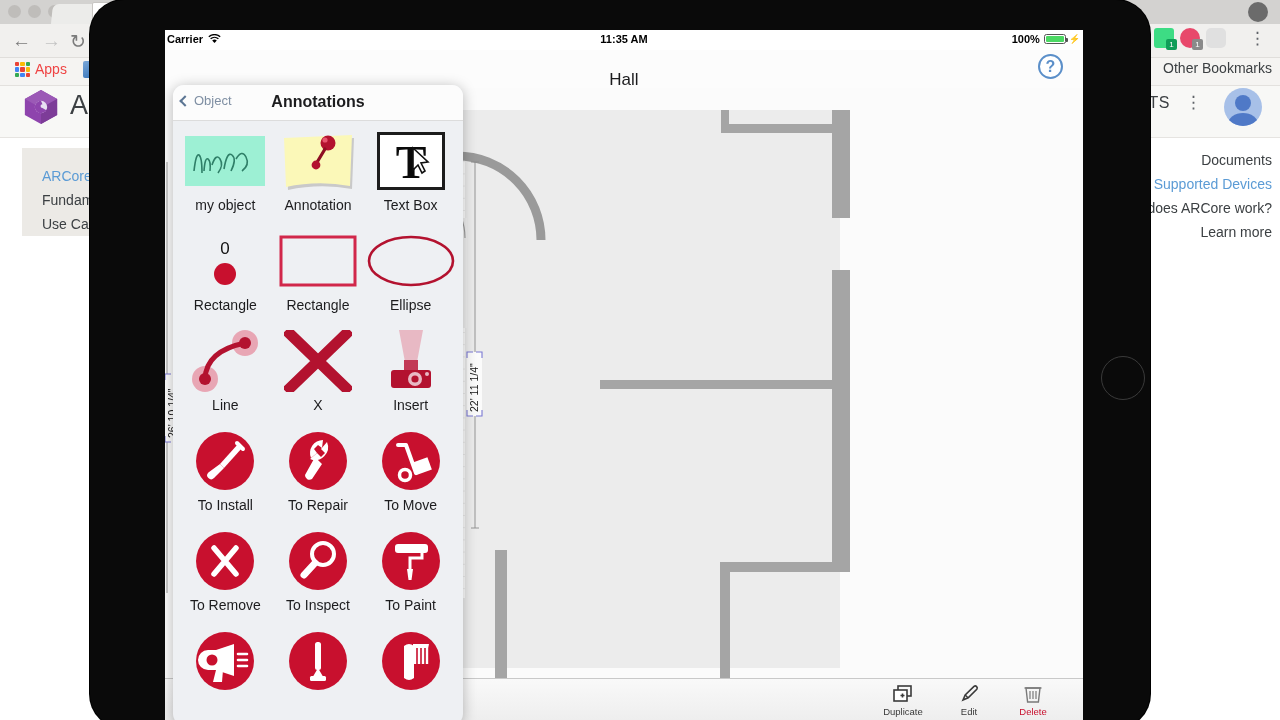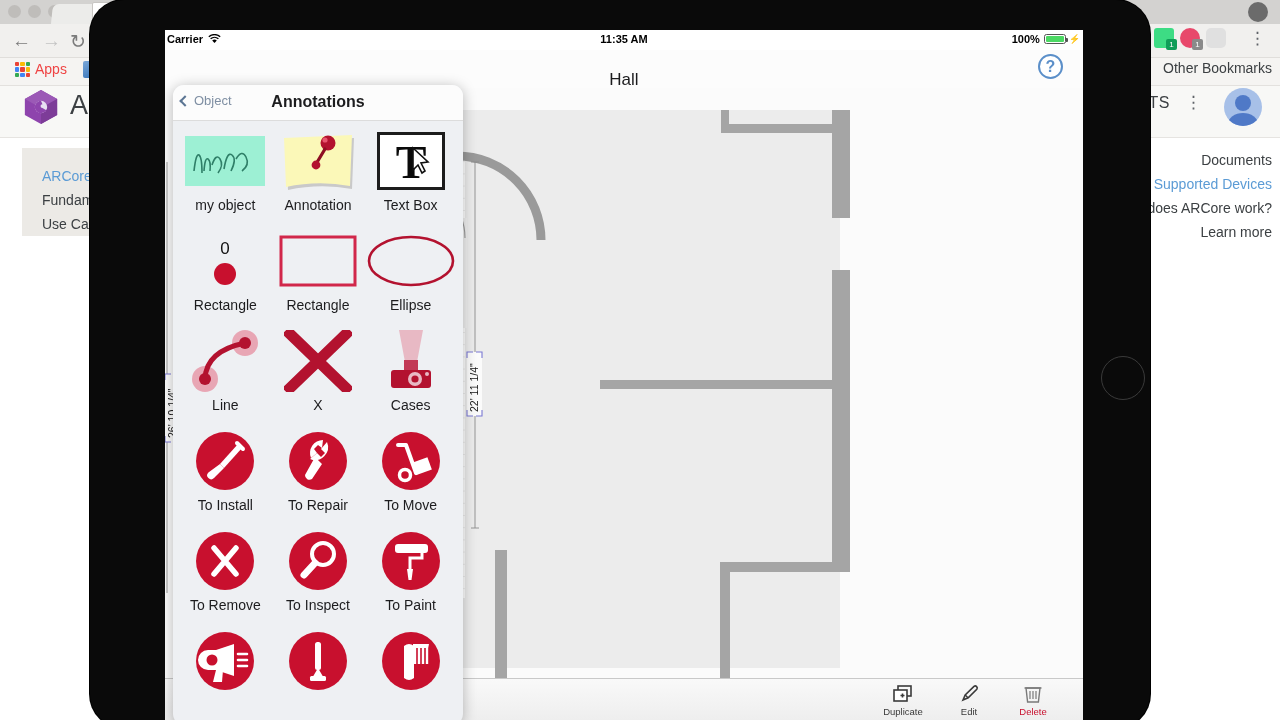--- a/index.html
+++ b/index.html
@@ -814,21 +814,21 @@
             <div class="cell-ico">
               <svg width="56" height="66" viewBox="0 0 56 66">
                 <path d="M16 2 L40 2 L34 34 L22 34 Z" fill="#e8b9c4"></path>
                 <rect x="21" y="32" width="14" height="10" fill="#c23a56"></rect>
                 <rect x="8" y="42" width="40" height="18" rx="3" fill="#b3122f"></rect>
                 <circle cx="32" cy="51" r="7" fill="#e8b9c4"></circle>
                 <circle cx="32" cy="51" r="3.6" fill="#b3122f"></circle>
                 <circle cx="44" cy="46" r="2" fill="#e8b9c4"></circle>
               </svg>
             </div>
-            <div class="cell-label">Cases</div>
+            <div class="cell-label">Insert</div>
           </div>
 
           <div class="cell">
             <div class="cell-ico">
               <div class="disc">
                 <svg width="58" height="58" viewBox="0 0 58 58" style="position:absolute;inset:0;">
                   <path d="M42 12 L46 16 L28 36 L24 32 Z" fill="#fff"></path>
                   <path d="M24 32 L28 36 L18 46 a3.6 3.6 0 0 1 -5.6 -5.6 Z" fill="#fff"></path>
                   <path d="M41 11 L47 17" stroke="#fff" stroke-width="4" stroke-linecap="round"></path>
                 </svg>

